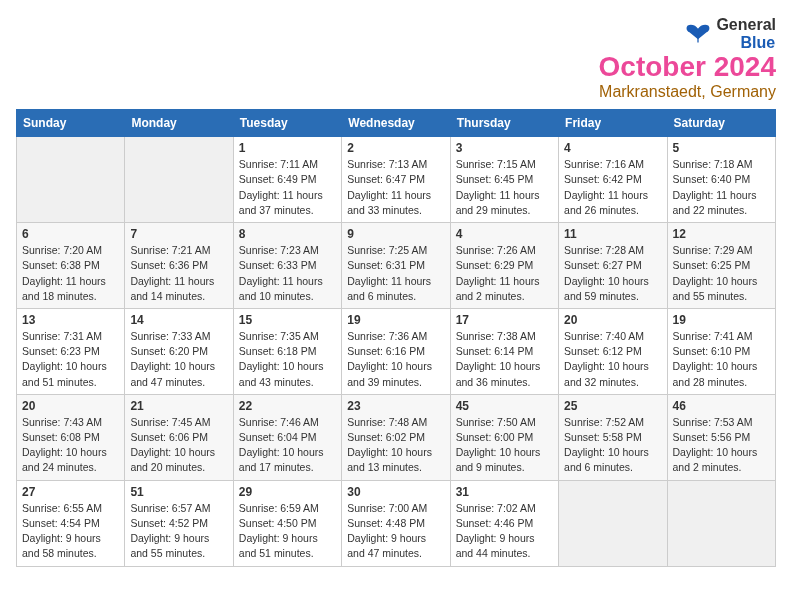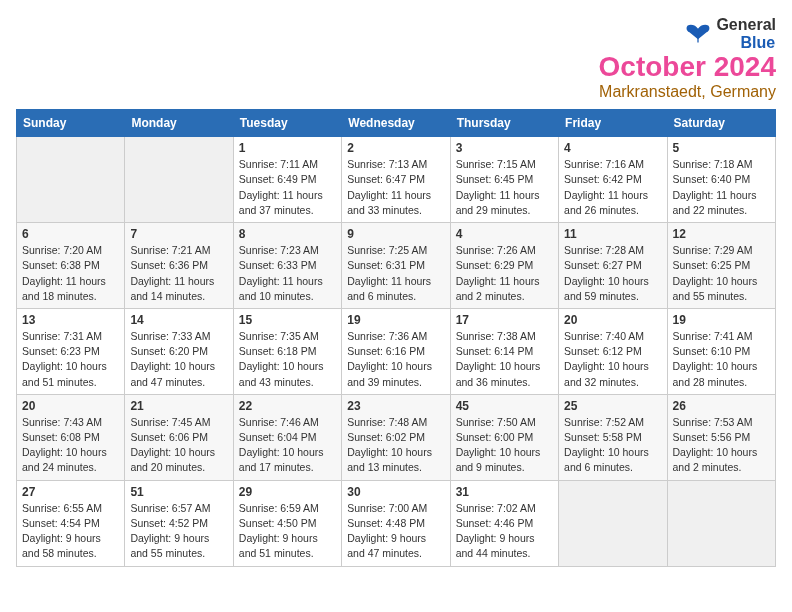--- a/index.html
+++ b/index.html
@@ -139,21 +139,21 @@
         <td><span class="day-number">20</span><span class="cell-content">Sunrise: 7:40 AM<br>Sunset: 6:12 PM<br>Daylight: 10 hours and 32 minutes.</span></td>
         <td><span class="day-number">19</span><span class="cell-content">Sunrise: 7:41 AM<br>Sunset: 6:10 PM<br>Daylight: 10 hours and 28 minutes.</span></td>
       </tr>
       <tr>
         <td><span class="day-number">20</span><span class="cell-content">Sunrise: 7:43 AM<br>Sunset: 6:08 PM<br>Daylight: 10 hours and 24 minutes.</span></td>
         <td><span class="day-number">21</span><span class="cell-content">Sunrise: 7:45 AM<br>Sunset: 6:06 PM<br>Daylight: 10 hours and 20 minutes.</span></td>
         <td><span class="day-number">22</span><span class="cell-content">Sunrise: 7:46 AM<br>Sunset: 6:04 PM<br>Daylight: 10 hours and 17 minutes.</span></td>
         <td><span class="day-number">23</span><span class="cell-content">Sunrise: 7:48 AM<br>Sunset: 6:02 PM<br>Daylight: 10 hours and 13 minutes.</span></td>
         <td><span class="day-number">45</span><span class="cell-content">Sunrise: 7:50 AM<br>Sunset: 6:00 PM<br>Daylight: 10 hours and 9 minutes.</span></td>
         <td><span class="day-number">25</span><span class="cell-content">Sunrise: 7:52 AM<br>Sunset: 5:58 PM<br>Daylight: 10 hours and 6 minutes.</span></td>
-        <td><span class="day-number">26</span><span class="cell-content">Sunrise: 7:53 AM<br>Sunset: 5:56 PM<br>Daylight: 10 hours and 2 minutes.</span></td>
+        <td><span class="day-number">46</span><span class="cell-content">Sunrise: 7:53 AM<br>Sunset: 5:56 PM<br>Daylight: 10 hours and 2 minutes.</span></td>
       </tr>
       <tr>
         <td><span class="day-number">27</span><span class="cell-content">Sunrise: 6:55 AM<br>Sunset: 4:54 PM<br>Daylight: 9 hours and 58 minutes.</span></td>
         <td><span class="day-number">51</span><span class="cell-content">Sunrise: 6:57 AM<br>Sunset: 4:52 PM<br>Daylight: 9 hours and 55 minutes.</span></td>
         <td><span class="day-number">29</span><span class="cell-content">Sunrise: 6:59 AM<br>Sunset: 4:50 PM<br>Daylight: 9 hours and 51 minutes.</span></td>
         <td><span class="day-number">30</span><span class="cell-content">Sunrise: 7:00 AM<br>Sunset: 4:48 PM<br>Daylight: 9 hours and 47 minutes.</span></td>
         <td><span class="day-number">31</span><span class="cell-content">Sunrise: 7:02 AM<br>Sunset: 4:46 PM<br>Daylight: 9 hours and 44 minutes.</span></td>
         <td class="empty-cell"></td>
         <td class="empty-cell"></td>
       </tr>

